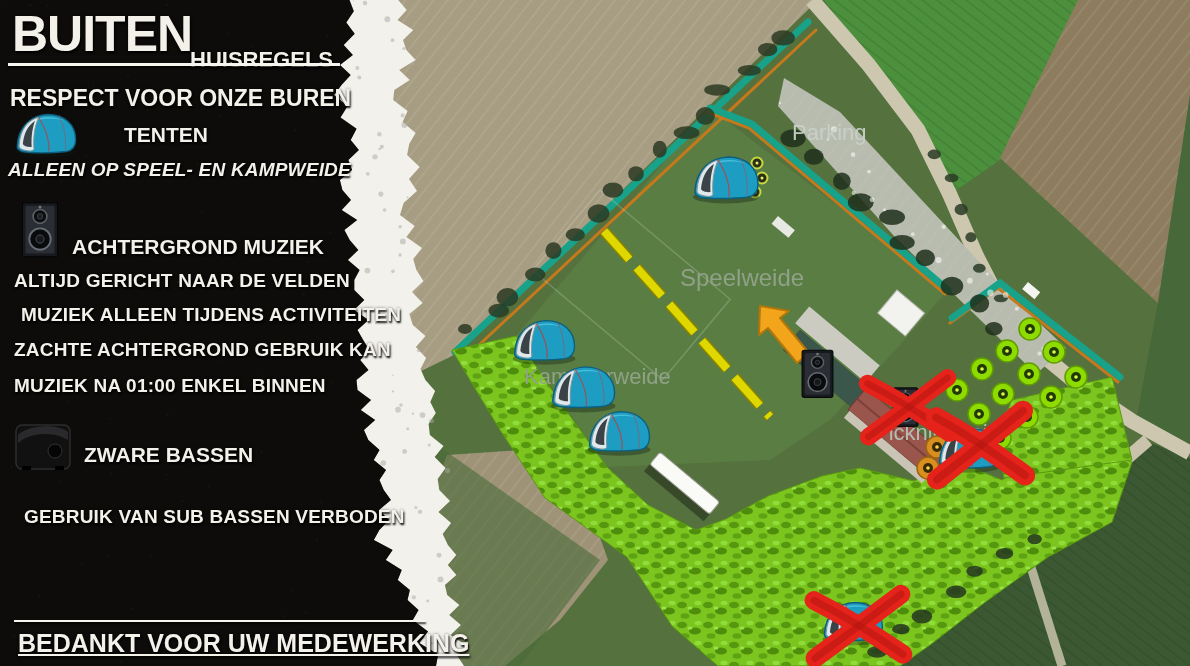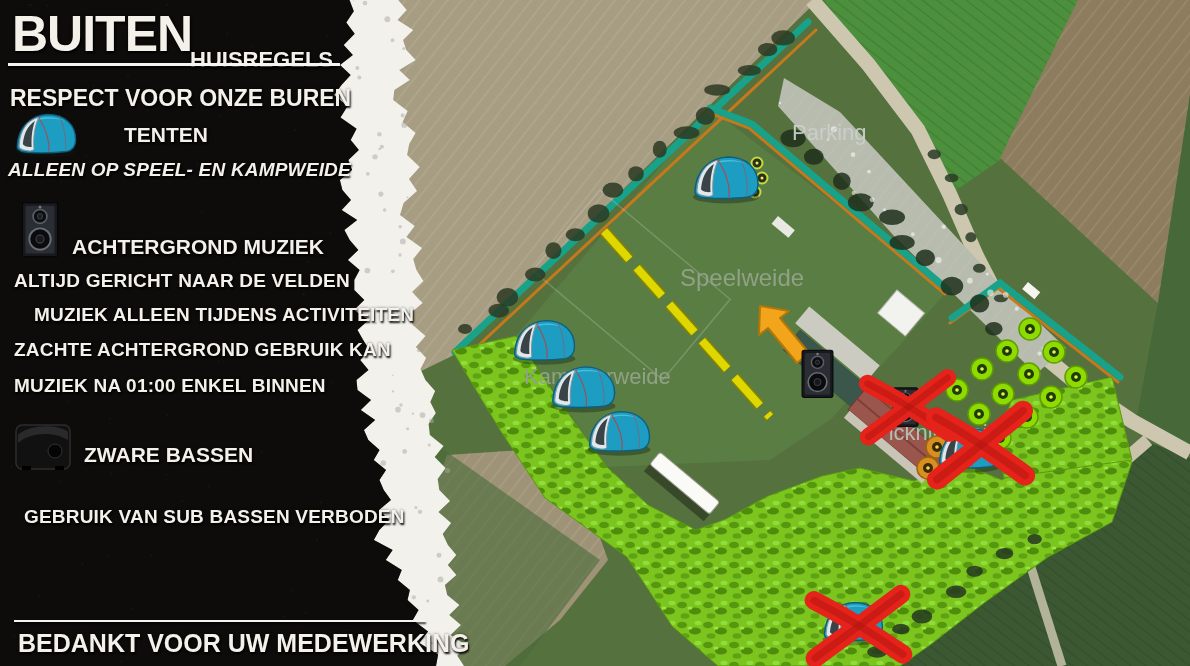--- a/index.html
+++ b/index.html
@@ -441,26 +441,26 @@
         <use href="#tent-sym"></use>
       </svg>
     <div class="pt rhead" style="left:88px;top:124px;margin-left:36px;">TENTEN</div>
     <div class="pt rline" style="left:8px;top:160px;font-style:italic;">ALLEEN OP SPEEL- EN KAMPWEIDE</div>
 
     <svg class="icon" style="left:18px;top:200px;" width="44" height="58" viewBox="0 0 30 46">
         <use href="#speaker-sym"></use>
       </svg>
     <div class="pt rhead" style="left:72px;top:236px;">ACHTERGROND MUZIEK</div>
     <div class="pt rline" style="left:14px;top:271px;">ALTIJD GERICHT NAAR DE VELDEN</div>
-    <div class="pt rline" style="left:34px;top:305px;">MUZIEK ALLEEN TIJDENS ACTIVITEITEN</div>
+    <div class="pt rline" style="left:21px;top:305px;">MUZIEK ALLEEN TIJDENS ACTIVITEITEN</div>
     <div class="pt rline" style="left:14px;top:340px;">ZACHTE ACHTERGROND GEBRUIK KAN</div>
     <div class="pt rline" style="left:14px;top:376px;">MUZIEK NA 01:00 ENKEL BINNEN</div>
 
     <svg class="icon" style="left:14px;top:418px;" width="60" height="54" viewBox="0 0 60 52">
         <use href="#sub-sym"></use>
       </svg>
     <div class="pt rhead" style="left:84px;top:444px;">ZWARE BASSEN</div>
     <div class="pt rline" style="left:24px;top:507px;">GEBRUIK VAN SUB BASSEN VERBODEN</div>
 
     <div class="hrule" style="left:14px;top:620px;width:412px;height:2px;"></div>
-    <div class="pt footer" style="left:18px;top:630px;">BEDANKT VOOR UW MEDEWERKING</div>
+    <div class="pt footer" style="left:18px;top:630px;text-decoration:underline;">BEDANKT VOOR UW MEDEWERKING</div>
   </div>
 </div>
 
 </body></html>

